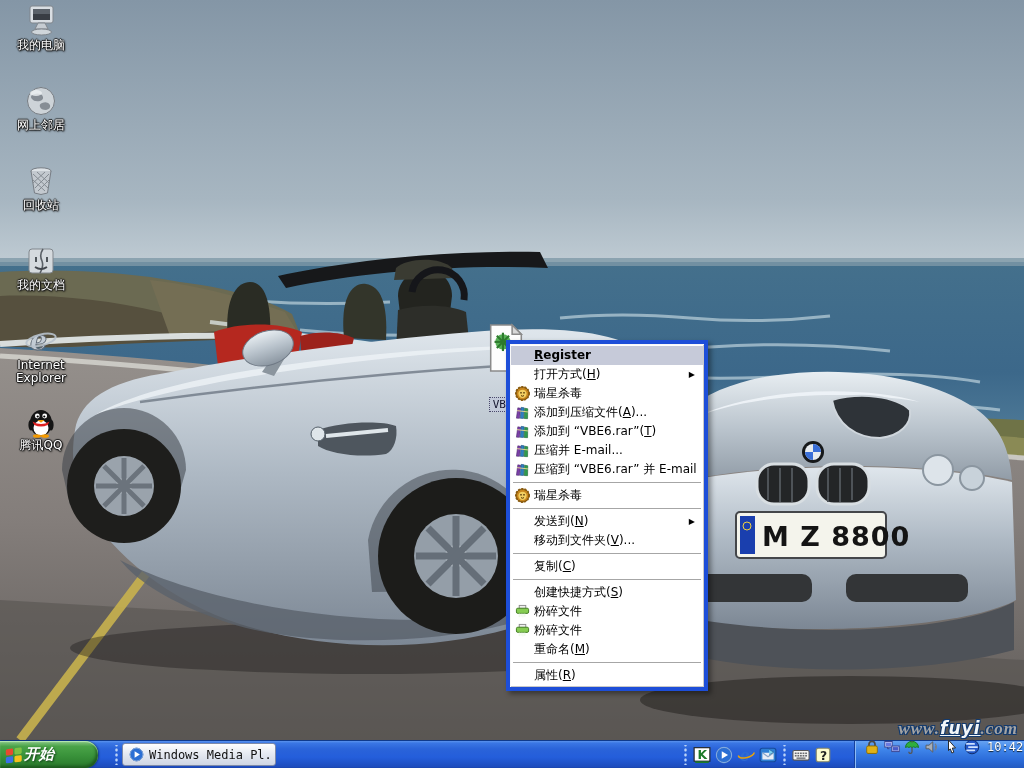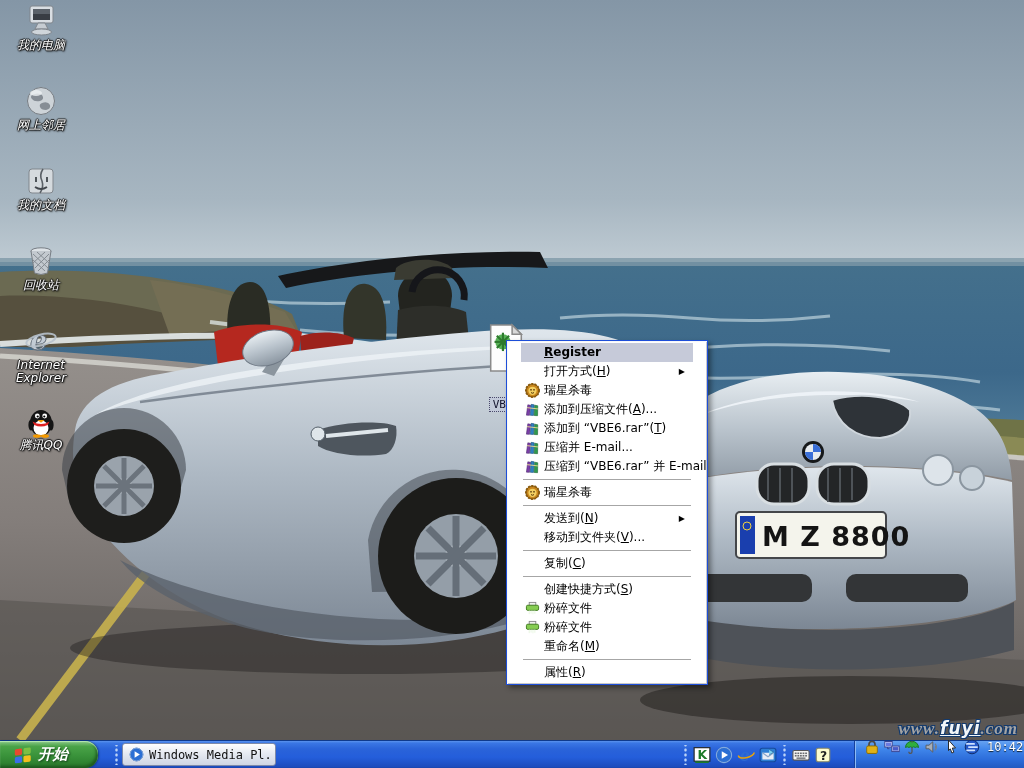--- a/index.html
+++ b/index.html
@@ -19,57 +19,56 @@
   #watermark .wm-white{color:#f2f6f8;text-decoration:underline;}
   #watermark .wm-green{color:#a3a3a3;font-family:Liberation Serif, serif;}
   
   #desktop-icons{position:absolute;left:2px;top:4px;width:78px;display:flex;flex-direction:column;}
   .desk-icon{height:80px;display:flex;flex-direction:column;align-items:center;cursor:default;}
   .desk-icon .icn{width:34px;height:34px;}
   .desk-label{
     margin-top:1px;font-size:12px;line-height:13px;color:#fff;text-align:center;
     text-shadow:1px 0 1px #1a1a1a,-1px 0 1px #1a1a1a,0 1px 1px #1a1a1a,0 -1px 1px #1a1a1a,1px 1px 2px #000;
     max-width:76px;
-    font-style:italic;
   }
   .icn svg{width:100%;height:100%;display:block;}
   
   #file-item{position:absolute;left:480px;top:322px;width:52px;text-align:center;}
   #file-item .icn{width:34px;height:34px;margin:0 auto;}
   #file-label{
     display:inline-block;margin-top:1px;padding:0 3px;
     font-size:11px;font-family:"DejaVu Sans Mono",monospace;
     color:#14142e;background:#c3cada;border:1px dotted #4a4a6a;
   }
   
   #context-menu{
     position:absolute;left:506px;top:340px;width:202px;
-    background:#ffffff;border:1px solid #1d4ed8;
+    background:#ffffff;border:4px solid #1d4ed8;
     box-shadow:inset 1px 1px 0 #f8f8f8,inset -1px -1px 0 #c8c8c8,3px 3px 5px rgba(0,0,0,.4);
-    padding:2px 14px;box-sizing:border-box;font-size:12px;color:#000;
+    padding:2px 1px;box-sizing:border-box;font-size:12px;color:#000;
   }
   .menu-item{position:relative;height:19px;line-height:19px;padding-left:23px;white-space:nowrap;cursor:default;}
   .menu-item.hl{background:#c6cad9;}
   .menu-item.bold{font-weight:bold;}
   .menu-item .mi-icon{position:absolute;left:4px;top:2px;width:15px;height:15px;}
   .menu-item .mi-arrow{position:absolute;right:8px;top:0;font-size:8px;line-height:19px;color:#000;}
   .menu-sep{height:1px;background:#a6a6a6;margin:3px 2px;}
   u{text-decoration:underline;}
   
   #taskbar{
     position:absolute;left:0;bottom:0;width:1024px;height:28px;
     background:linear-gradient(#5a93ee 0%,#3a76e4 8%,#2a63d9 30%,#245edb 60%,#1d4cbd 95%,#1a44ab 100%);
     border-top:1px solid #0f3a8c;box-sizing:border-box;
   }
   #start-btn{
     position:absolute;left:0;top:0;height:27px;width:98px;
     border-radius:0 13px 13px 0;
     background:linear-gradient(#8cc98a 0%,#4aa348 20%,#39923a 55%,#2c7d2e 90%,#256a27 100%);
     box-shadow:inset 0 1px 1px #b8e8b4,inset -2px -2px 3px #1d5a1f,1px 0 2px rgba(0,0,0,.4);
-    display:flex;align-items:center;gap:5px;padding-left:13px;box-sizing:border-box;cursor:pointer;
+    display:flex;align-items:center;padding-left:4px;box-sizing:border-box;cursor:pointer;
   }
   #start-btn .icn{width:20px;height:20px;}
   #start-label{color:#fff;font-weight:bold;font-style:italic;font-size:15px;text-shadow:1px 1px 2px #14431a;}
   .tb-handle{width:5px;height:20px;margin:0 2px;
     background-image:radial-gradient(circle,#bcd4f8 1px,rgba(0,0,0,0) 1.6px);
     background-size:5px 5px;background-position:center;}
   #task-btn{
     position:absolute;left:122px;top:2px;width:154px;height:23px;
     background:linear-gradient(#ffffff,#e6eaf2 45%,#cfd6e4);
     border:1px solid #7e8aa8;border-radius:3px;box-sizing:border-box;
@@ -274,44 +273,44 @@
             <path d="M8 11 q6 -3 10 0 q3 4 -2 6 q-6 1 -8 -2 q-2 -2 0 -4 Z" fill="#868d95"></path>
             <path d="M18 19 q6 -2 8 2 q1 4 -4 5 q-5 0 -6 -3 q-1 -3 2 -4 Z" fill="#868d95"></path>
             <ellipse cx="12" cy="9" rx="6" ry="3" fill="#eef1f4" opacity="0.8"></ellipse>
           </svg>
         </span>
         <div class="desk-label">网上邻居</div>
       </div>
       <div class="desk-icon">
         <span class="icn">
           <svg viewBox="0 0 34 34">
-            <rect x="5" y="5" width="24" height="24" rx="3" fill="#d5dade" stroke="#81878d"></rect>
-            <path d="M19 5 q-4 6 -1 12 q2 6 -2 12" fill="none" stroke="#5a6066" stroke-width="1.6"></path>
-            <path d="M12 13 v5 M23 13 v5" stroke="#41464c" stroke-width="1.8"></path>
-            <path d="M11 23 q6 4 12 0" fill="none" stroke="#41464c" stroke-width="1.8"></path>
-          </svg>
-        </span>
-        <div class="desk-label">我的文档</div>
-      </div>
-      <div class="desk-icon">
-        <span class="icn">
-          <svg viewBox="0 0 34 34">
             <ellipse cx="17" cy="7" rx="10" ry="3.2" fill="#dde2e6" stroke="#777d84"></ellipse>
             <path d="M7 7 L10.5 29 Q17 32 23.5 29 L27 7" fill="#c3c9cf" stroke="#777d84"></path>
             <g stroke="#858c93" stroke-width="1">
               <path d="M9 10 L24 24"></path>
               <path d="M13 8 L25 19"></path>
               <path d="M8 15 L21 27"></path>
               <path d="M25 10 L11 24"></path>
               <path d="M21 8 L9 19"></path>
               <path d="M26 15 L14 27"></path>
             </g>
           </svg>
         </span>
         <div class="desk-label">回收站</div>
+      </div>
+      <div class="desk-icon">
+        <span class="icn">
+          <svg viewBox="0 0 34 34">
+            <rect x="5" y="5" width="24" height="24" rx="3" fill="#d5dade" stroke="#81878d"></rect>
+            <path d="M19 5 q-4 6 -1 12 q2 6 -2 12" fill="none" stroke="#5a6066" stroke-width="1.6"></path>
+            <path d="M12 13 v5 M23 13 v5" stroke="#41464c" stroke-width="1.8"></path>
+            <path d="M11 23 q6 4 12 0" fill="none" stroke="#41464c" stroke-width="1.8"></path>
+          </svg>
+        </span>
+        <div class="desk-label">我的文档</div>
       </div>
       <div class="desk-icon">
         <span class="icn">
           <svg viewBox="0 0 34 34">
             <text x="6" y="26" font-size="27" font-style="italic" font-weight="bold" fill="#c3ccd5" stroke="#5e6874" stroke-width="0.9" font-family="DejaVu Serif,serif">e</text>
             <ellipse cx="17" cy="16" rx="15" ry="5.5" fill="none" stroke="#b8c2cc" stroke-width="2" transform="rotate(-14 17 16)" opacity="0.9"></ellipse>
           </svg>
         </span>
         <div class="desk-label">Internet Explorer</div>
       </div>

